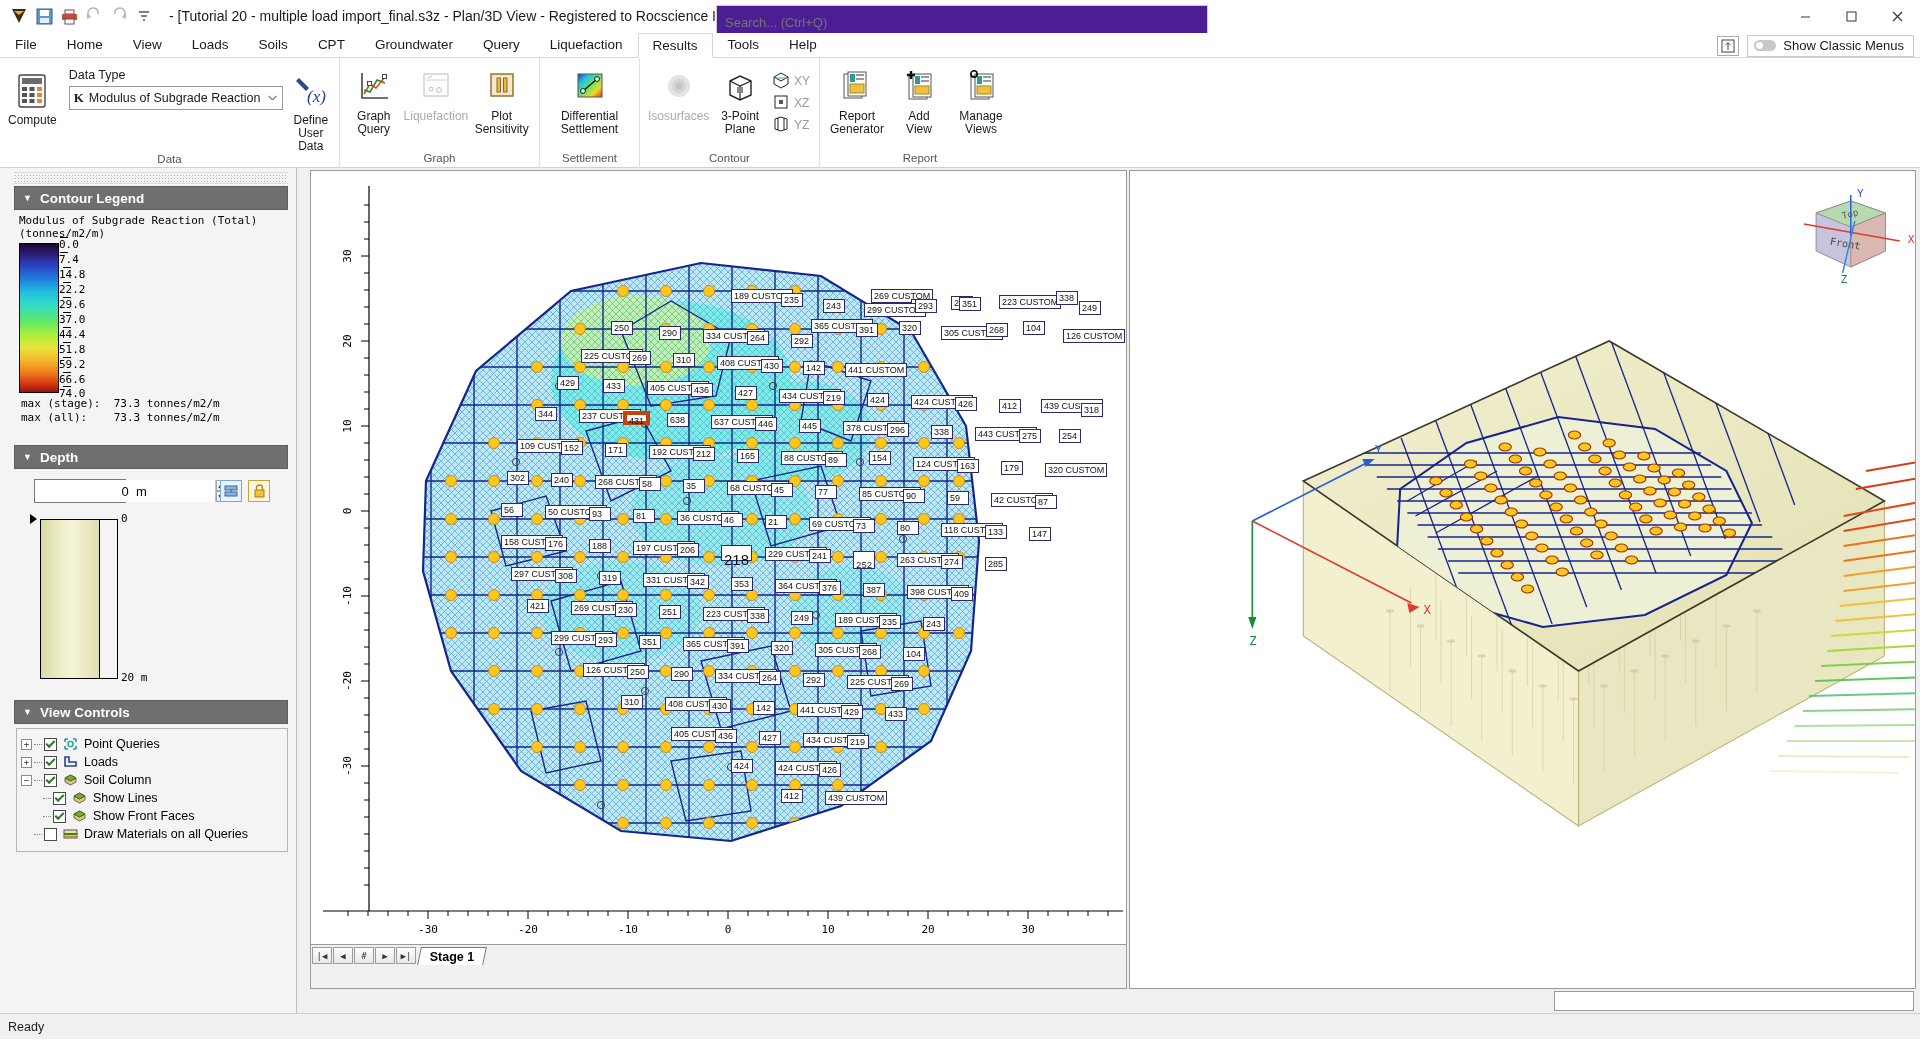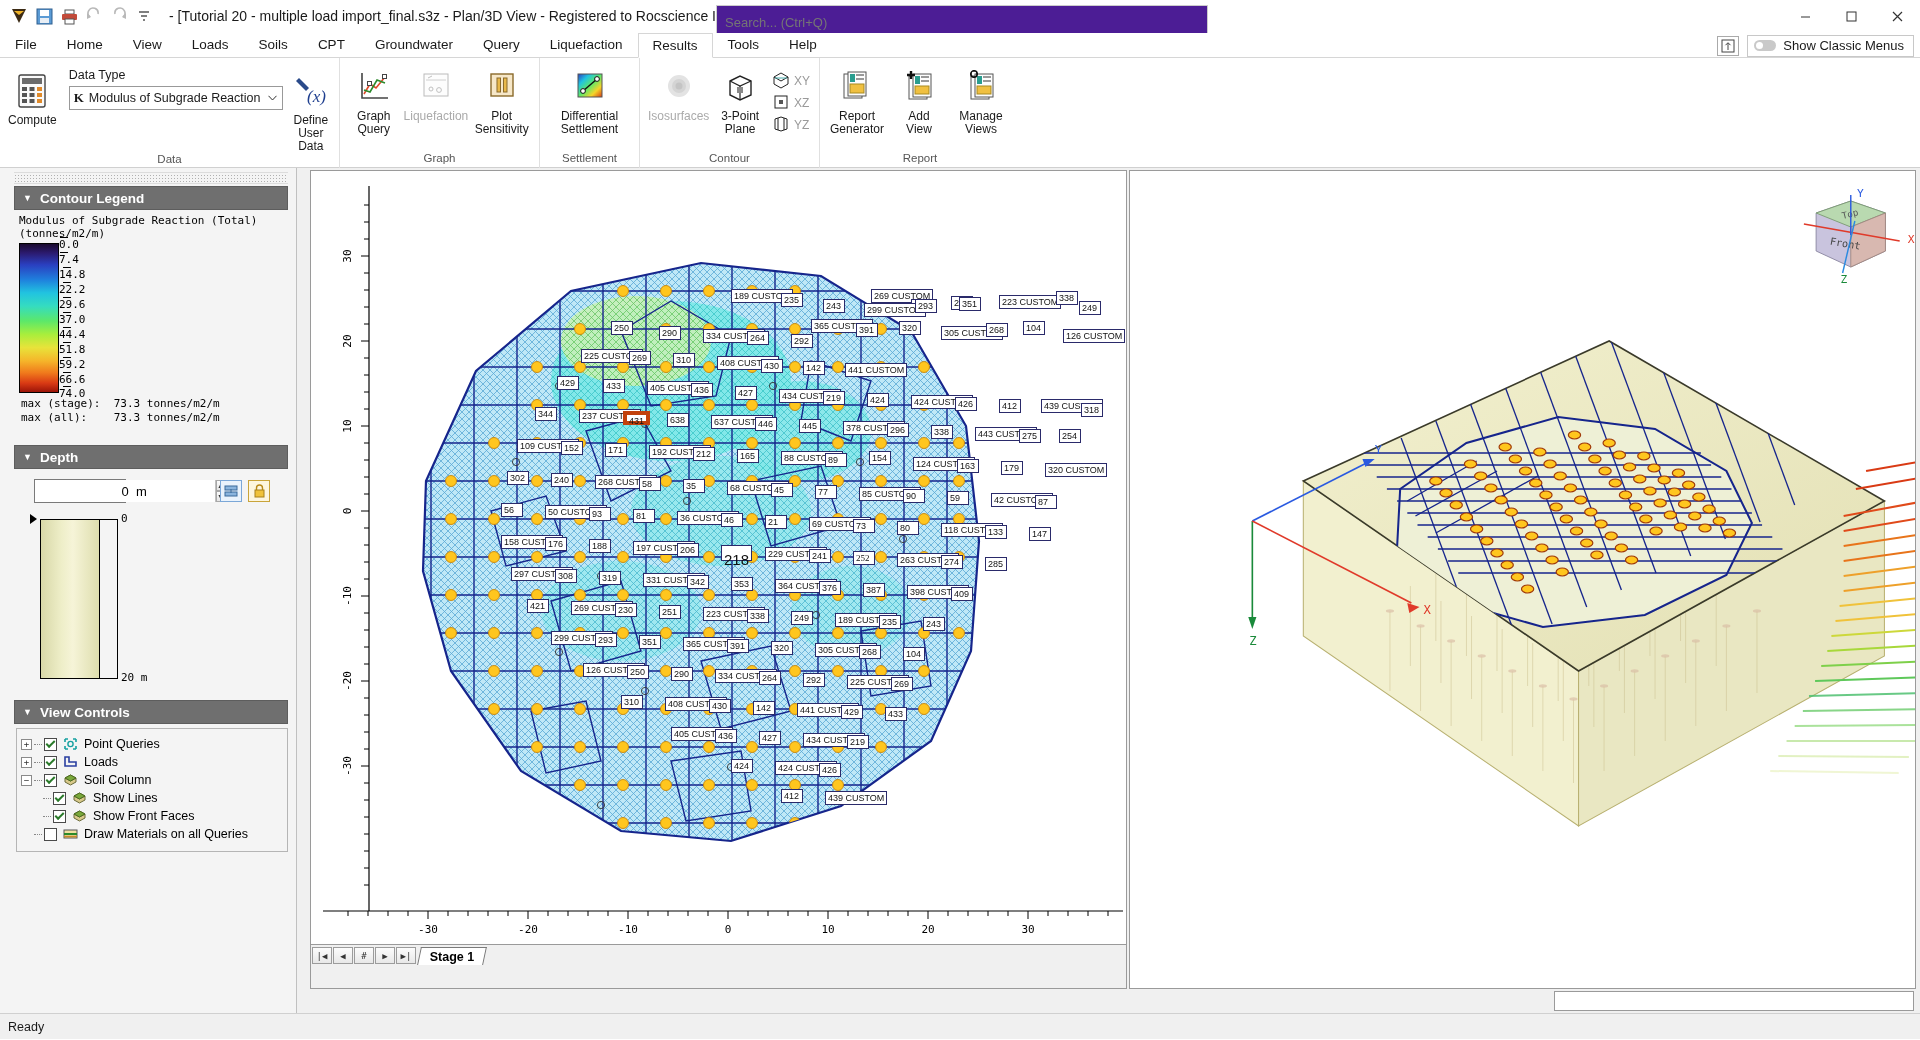--- a/index.html
+++ b/index.html
@@ -1353,21 +1353,21 @@
           <div style="position:absolute;left:674px;top:354px;min-width:22px;height:14px;line-height:13px;background:#ffffff;border:1px solid #2a2a6a;font-family:'Liberation Sans',sans-serif;font-size:9px;color:#111;padding:0 2px;white-space:nowrap;box-sizing:border-box;">133</div>
           <div style="position:absolute;left:718px;top:356px;min-width:22px;height:14px;line-height:13px;background:#ffffff;border:1px solid #2a2a6a;font-family:'Liberation Sans',sans-serif;font-size:9px;color:#111;padding:0 2px;white-space:nowrap;box-sizing:border-box;">147</div>
           <div style="position:absolute;left:190px;top:364px;min-width:62px;height:14px;line-height:13px;background:#ffffff;border:1px solid #2a2a6a;font-family:'Liberation Sans',sans-serif;font-size:9px;color:#111;padding:0 2px;white-space:nowrap;box-sizing:border-box;">158 CUSTOM</div>
           <div style="position:absolute;left:234px;top:366px;min-width:22px;height:14px;line-height:13px;background:#ffffff;border:1px solid #2a2a6a;font-family:'Liberation Sans',sans-serif;font-size:9px;color:#111;padding:0 2px;white-space:nowrap;box-sizing:border-box;">176</div>
           <div style="position:absolute;left:278px;top:368px;min-width:22px;height:14px;line-height:13px;background:#ffffff;border:1px solid #2a2a6a;font-family:'Liberation Sans',sans-serif;font-size:9px;color:#111;padding:0 2px;white-space:nowrap;box-sizing:border-box;">188</div>
           <div style="position:absolute;left:322px;top:370px;min-width:62px;height:14px;line-height:13px;background:#ffffff;border:1px solid #2a2a6a;font-family:'Liberation Sans',sans-serif;font-size:9px;color:#111;padding:0 2px;white-space:nowrap;box-sizing:border-box;">197 CUSTOM</div>
           <div style="position:absolute;left:366px;top:372px;min-width:22px;height:14px;line-height:13px;background:#ffffff;border:1px solid #2a2a6a;font-family:'Liberation Sans',sans-serif;font-size:9px;color:#111;padding:0 2px;white-space:nowrap;box-sizing:border-box;">206</div>
           <div style="position:absolute;left:410px;top:374px;min-width:22px;height:14px;line-height:13px;background:#ffffff;border:1px solid #2a2a6a;font-family:'Liberation Sans',sans-serif;font-size:15px;color:#111;padding:7px 2px;white-space:nowrap;box-sizing:border-box;">218</div>
           <div style="position:absolute;left:454px;top:376px;min-width:62px;height:14px;line-height:13px;background:#ffffff;border:1px solid #2a2a6a;font-family:'Liberation Sans',sans-serif;font-size:9px;color:#111;padding:0 2px;white-space:nowrap;box-sizing:border-box;">229 CUSTOM</div>
           <div style="position:absolute;left:498px;top:378px;min-width:22px;height:14px;line-height:13px;background:#ffffff;border:1px solid #2a2a6a;font-family:'Liberation Sans',sans-serif;font-size:9px;color:#111;padding:0 2px;white-space:nowrap;box-sizing:border-box;">241</div>
-          <div style="position:absolute;left:542px;top:380px;min-width:22px;height:14px;line-height:13px;background:#ffffff;border:1px solid #2a2a6a;font-family:Liberation Serif, serif;font-size:9px;color:#111;padding:0 2px;white-space:nowrap;box-sizing:border-box;">252</div>
+          <div style="position:absolute;left:542px;top:380px;min-width:22px;height:14px;line-height:13px;background:#ffffff;border:1px solid #2a2a6a;font-family:Liberation Mono, monospace;font-size:9px;color:#111;padding:8px 2px;white-space:nowrap;box-sizing:border-box;">252</div>
           <div style="position:absolute;left:586px;top:382px;min-width:62px;height:14px;line-height:13px;background:#ffffff;border:1px solid #2a2a6a;font-family:'Liberation Sans',sans-serif;font-size:9px;color:#111;padding:0 2px;white-space:nowrap;box-sizing:border-box;">263 CUSTOM</div>
           <div style="position:absolute;left:630px;top:384px;min-width:22px;height:14px;line-height:13px;background:#ffffff;border:1px solid #2a2a6a;font-family:'Liberation Sans',sans-serif;font-size:9px;color:#111;padding:0 2px;white-space:nowrap;box-sizing:border-box;">274</div>
           <div style="position:absolute;left:674px;top:386px;min-width:22px;height:14px;line-height:13px;background:#ffffff;border:1px solid #2a2a6a;font-family:'Liberation Sans',sans-serif;font-size:9px;color:#111;padding:0 2px;white-space:nowrap;box-sizing:border-box;">285</div>
           <div style="position:absolute;left:200px;top:396px;min-width:62px;height:14px;line-height:13px;background:#ffffff;border:1px solid #2a2a6a;font-family:'Liberation Sans',sans-serif;font-size:9px;color:#111;padding:0 2px;white-space:nowrap;box-sizing:border-box;">297 CUSTOM</div>
           <div style="position:absolute;left:244px;top:398px;min-width:22px;height:14px;line-height:13px;background:#ffffff;border:1px solid #2a2a6a;font-family:'Liberation Sans',sans-serif;font-size:9px;color:#111;padding:0 2px;white-space:nowrap;box-sizing:border-box;">308</div>
           <div style="position:absolute;left:288px;top:400px;min-width:22px;height:14px;line-height:13px;background:#ffffff;border:1px solid #2a2a6a;font-family:'Liberation Sans',sans-serif;font-size:9px;color:#111;padding:0 2px;white-space:nowrap;box-sizing:border-box;">319</div>
           <div style="position:absolute;left:332px;top:402px;min-width:62px;height:14px;line-height:13px;background:#ffffff;border:1px solid #2a2a6a;font-family:'Liberation Sans',sans-serif;font-size:9px;color:#111;padding:0 2px;white-space:nowrap;box-sizing:border-box;">331 CUSTOM</div>
           <div style="position:absolute;left:376px;top:404px;min-width:22px;height:14px;line-height:13px;background:#ffffff;border:1px solid #2a2a6a;font-family:'Liberation Sans',sans-serif;font-size:9px;color:#111;padding:0 2px;white-space:nowrap;box-sizing:border-box;">342</div>
           <div style="position:absolute;left:420px;top:406px;min-width:22px;height:14px;line-height:13px;background:#ffffff;border:1px solid #2a2a6a;font-family:'Liberation Sans',sans-serif;font-size:9px;color:#111;padding:0 2px;white-space:nowrap;box-sizing:border-box;">353</div>
           <div style="position:absolute;left:464px;top:408px;min-width:62px;height:14px;line-height:13px;background:#ffffff;border:1px solid #2a2a6a;font-family:'Liberation Sans',sans-serif;font-size:9px;color:#111;padding:0 2px;white-space:nowrap;box-sizing:border-box;">364 CUSTOM</div>

